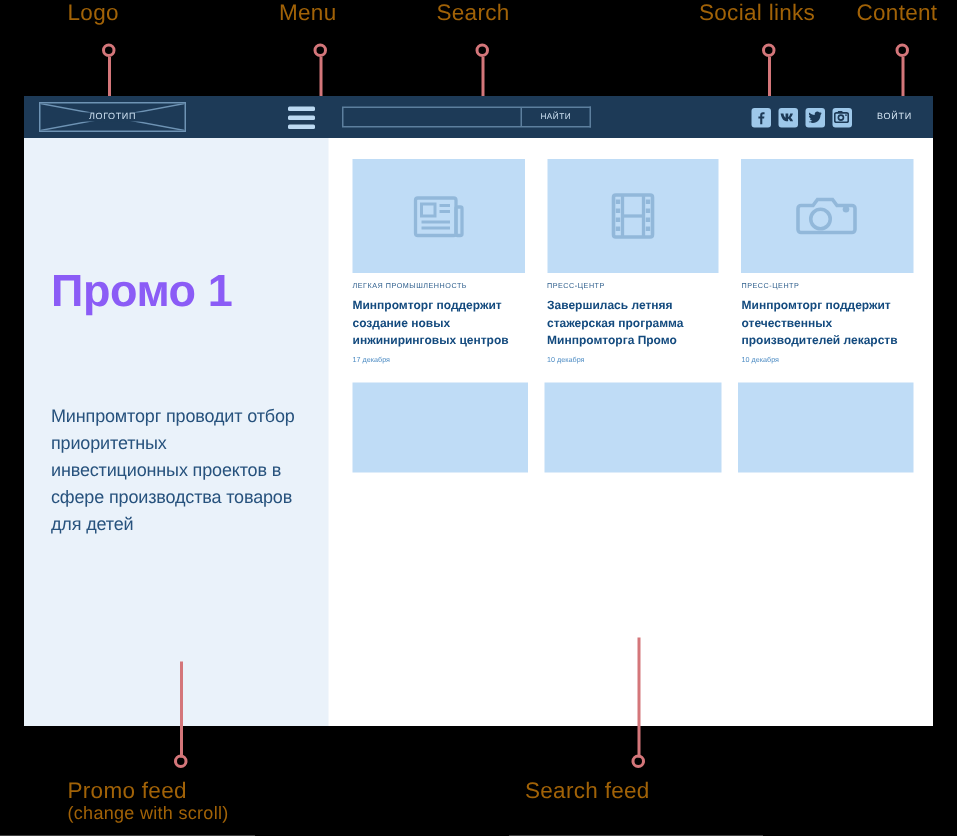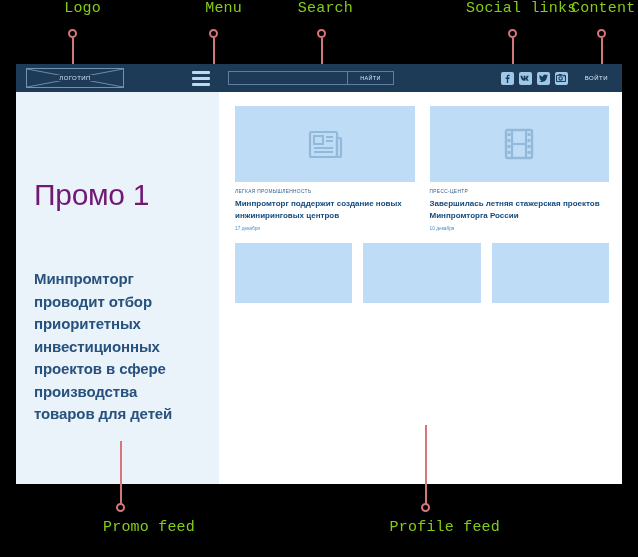--- a/index.html
+++ b/index.html
@@ -11,26 +11,26 @@
     width: 638px;
     height: 557px;
     overflow: hidden;
     font-family: "Liberation Sans", sans-serif;
     position: relative;
   }
 
   
   .annotation-label {
     position: absolute;
-    color: #84cc16;
-    font-family: Liberation Mono, monospace;
+    color: #a16207;
+    font-family: Liberation Sans, sans-serif;
     font-size: 15px;
     letter-spacing: 0.2px;
     white-space: nowrap;
-    text-align: right;
+    text-align: left;
     line-height: 1.15;
   }
   .annotation-sub {
     display: block;
     font-size: 12px;
   }
   .annotation-dot {
     position: absolute;
     width: 9px;
     height: 9px;
@@ -174,34 +174,33 @@
   }
   .promo-col {
     width: 203px;
     background: #eaf2fa;
     box-sizing: border-box;
     padding: 88px 18px 0 18px;
     position: relative;
     flex: none;
   }
   .promo-title {
-    color: #701a75;
+    color: #8b5cf6;
     font-size: 30px;
-    font-weight: normal;
+    font-weight: bold;
     margin: 0;
     line-height: 1;
     letter-spacing: -0.3px;
   }
   .promo-text {
     margin-top: 58px;
     color: #27527d;
-    font-size: 15px;
+    font-size: 12px;
     line-height: 1.5;
     letter-spacing: -0.1px;
-    font-weight: bold;
   }
 
   .feed-col {
     flex: 1;
     background: #ffffff;
     box-sizing: border-box;
     padding: 14px 13px 0 16px;
   }
 
   .card-row {
@@ -385,41 +384,54 @@
               <rect x="7.5" y="15" width="3" height="3" fill="#6f9cc4"></rect>
               <rect x="7.5" y="21" width="3" height="3" fill="#6f9cc4"></rect>
               <rect x="7.5" y="27" width="3" height="3" fill="#6f9cc4"></rect>
               <rect x="27.5" y="9" width="3" height="3" fill="#6f9cc4"></rect>
               <rect x="27.5" y="15" width="3" height="3" fill="#6f9cc4"></rect>
               <rect x="27.5" y="21" width="3" height="3" fill="#6f9cc4"></rect>
               <rect x="27.5" y="27" width="3" height="3" fill="#6f9cc4"></rect>
             </svg>
           </div>
           <div class="card-cat">ПРЕСС-ЦЕНТР</div>
-          <div class="card-title">Завершилась летняя стажерская проектов Минпромторга России</div>
+          <div class="card-title">Завершилась летняя стажерская программа Минпромторга Промо</div>
           <div class="card-date">10 декабря</div>
         </div>
 
+        <div class="card">
+          <div class="card-thumb">
+            <svg width="44" height="38" viewBox="0 0 44 38">
+              <path d="M4 12h8l3-4h10l3 4h10a2 2 0 012 2v14a2 2 0 01-2 2H4a2 2 0 01-2-2V14a2 2 0 012-2z" fill="none" stroke="#6f9cc4" stroke-width="2.4"></path>
+              <circle cx="17" cy="21" r="6.5" fill="none" stroke="#6f9cc4" stroke-width="2.4"></circle>
+              <circle cx="34" cy="14.5" r="2.2" fill="#6f9cc4"></circle>
+            </svg>
+          </div>
+          <div class="card-cat">ПРЕСС-ЦЕНТР</div>
+          <div class="card-title">Минпромторг поддержит отечественных производителей лекарств</div>
+          <div class="card-date">10 декабря</div>
+        </div>
 
       </div>
 
 
       <div class="stub-row">
         <div class="stub"></div>
         <div class="stub"></div>
         <div class="stub"></div>
       </div>
 
     </div>
   </div>
 </div>
 
 <div class="annotation-line" style="left:119.5px; top:441px; height:64px;"></div>
 <div class="annotation-dot" style="left:116px; top:503px;"></div>
 <div class="annotation-label" style="left:45px; top:519px; width:150px;">
   <span>Promo feed</span>
+  <span class="annotation-sub">(change with scroll)</span>
 </div>
 
 <div class="annotation-line" style="left:424.5px; top:425px; height:80px;"></div>
 <div class="annotation-dot" style="left:421px; top:503px;"></div>
 <div class="annotation-label" style="left:350px; top:519px; width:150px;">
-  <span>Profile feed</span>
+  <span>Search feed</span>
 </div>
 
 </body></html>

